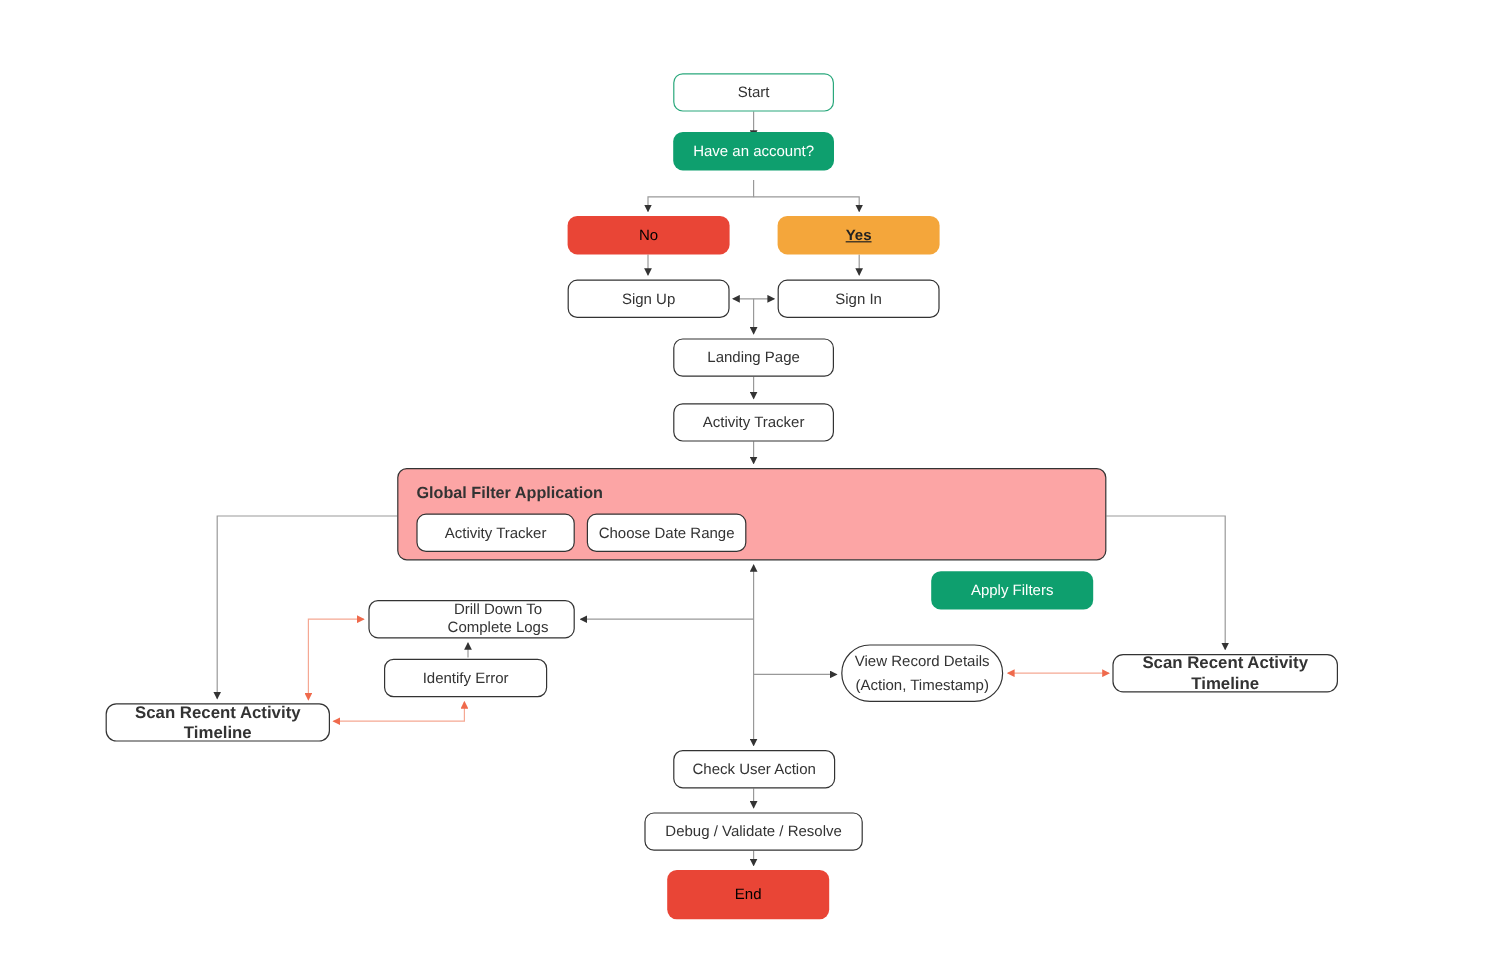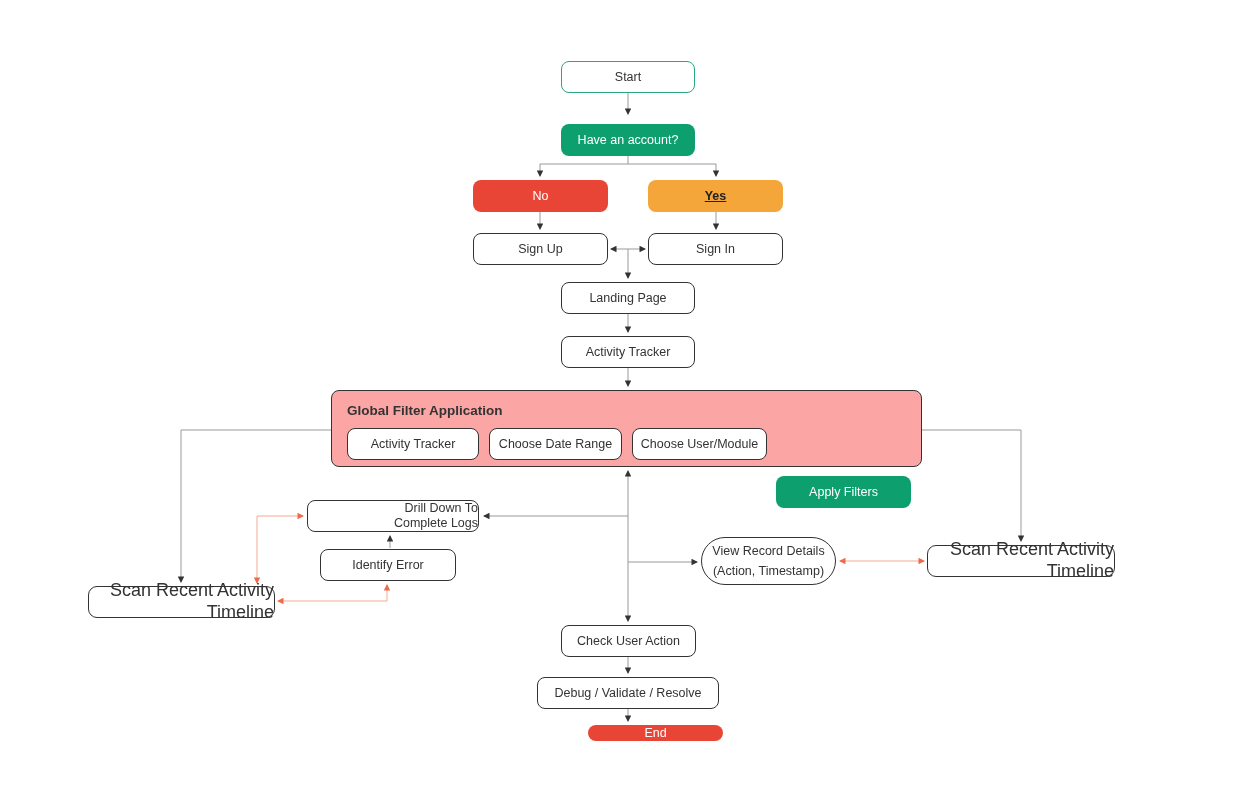--- a/index.html
+++ b/index.html
@@ -13,30 +13,30 @@
     position:relative; width:1254px; height:802px; background:#ffffff;
     font-family:"Liberation Sans", sans-serif; overflow:hidden;
   }
   .edges{position:absolute; left:0; top:0; width:1254px; height:802px;}
   .edge{fill:none; stroke:var(--line-gray); stroke-width:1;}
   .edge.orange{stroke:var(--line-orange);}
   #arrowDark path{fill:var(--arrow-dark);}
   #arrowOrange path{fill:var(--arrow-orange);}
   .node{
     position:absolute; box-sizing:border-box;
-    display:flex; align-items:center; justify-content:center; text-align:right;
+    display:flex; align-items:center; justify-content:center; text-align:center;
     border:1px solid var(--node-border); border-radius:8px;
     background:#ffffff; color:var(--text-dark); font-size:12.5px; line-height:1.2;
     z-index:2;
   }
   .node.start{border-color:var(--start-border);}
   .node.fill-green{background:var(--green); border:none; color:#ffffff;}
-  .node.fill-red{background:var(--red); border:none; color:#ffffff;}
+  .node.fill-red{background:var(--red); border:none; color:#000000;}
   .node.fill-orange{background:var(--orange); border:none; color:#222222; font-weight:bold;text-decoration:underline;}
-  .node.bold{font-weight:normal; font-size:18px; border-width:1.5px; border-radius:9px;}
+  .node.bold{font-weight:bold; font-size:14px; border-width:1.5px; border-radius:9px;}
   .node.two-line{flex-direction:column; line-height:20px;border-radius:24px;}
   .group{
     position:absolute; box-sizing:border-box; border:1px solid var(--node-border);
     border-radius:8px; background:#fca5a5; z-index:1;
   }
   .group-title{
     position:absolute; left:15px; top:12px;
     font-weight:bold; font-size:13.5px; color:var(--text-dark);
   }
   .group .node{z-index:2;}
@@ -74,54 +74,53 @@
     <path class="edge" d="M628,657 V673" marker-end="url(#arrowDark)"></path>
     <path class="edge" d="M628,709 V721" marker-end="url(#arrowDark)"></path>
 
     <path class="edge orange" d="M257,583 V516 H303" marker-start="url(#arrowOrange)" marker-end="url(#arrowOrange)"></path>
     <path class="edge orange" d="M278,601 H387 V585" marker-start="url(#arrowOrange)" marker-end="url(#arrowOrange)"></path>
     <path class="edge orange" d="M840,561 H924" marker-start="url(#arrowOrange)" marker-end="url(#arrowOrange)"></path>
   </svg>
 
   <div class="node start" style="left:561px;top:61px;width:134px;height:32px;">Start</div>
 
-  <div class="node fill-green" style="left:561px;top:124px;width:134px;height:32px;">Have an account?</div>
+  <div class="node fill-green" style="left:561px;top:110px;width:134px;height:32px;">Have an account?</div>
 
   <div class="node fill-red" style="left:473px;top:180px;width:135px;height:32px;">No</div>
 
   <div class="node fill-orange" style="left:648px;top:180px;width:135px;height:32px;">Yes</div>
 
   <div class="node" style="left:473px;top:233px;width:135px;height:32px;">Sign Up</div>
 
   <div class="node" style="left:648px;top:233px;width:135px;height:32px;">Sign In</div>
 
   <div class="node" style="left:561px;top:282px;width:134px;height:32px;">Landing Page</div>
 
   <div class="node" style="left:561px;top:336px;width:134px;height:32px;">Activity Tracker</div>
 
   <div class="group" style="left:331px;top:390px;width:591px;height:77px;">
     <div class="group-title">Global Filter Application</div>
     <div class="node" style="left:15px;top:37px;width:132px;height:32px;">Activity Tracker</div>
     <div class="node" style="left:157px;top:37px;width:133px;height:32px;">Choose Date Range</div>
-    <div class="node" style="left:300px;top:37px;width:135px;height:32px;">Choose User/Module</div>
     <div class="node fill-green" style="left:444px;top:37px;width:135px;height:32px;font-weight:normal;margin-top:48px;">Apply Filters</div>
   </div>
 
   <div class="node" style="left:307px;top:500px;width:172px;height:32px;padding-left:44px;">Drill Down To Complete Logs</div>
 
   <div class="node" style="left:320px;top:549px;width:136px;height:32px;">Identify Error</div>
 
   <div class="node bold" style="left:88px;top:586px;width:187px;height:32px;">Scan Recent Activity Timeline</div>
 
   <div class="node two-line" style="left:701px;top:537px;width:135px;height:48px;">
     <span>View Record Details</span>
     <span>(Action, Timestamp)</span>
   </div>
 
   <div class="node bold" style="left:927px;top:545px;width:188px;height:32px;">Scan Recent Activity Timeline</div>
 
   <div class="node" style="left:561px;top:625px;width:135px;height:32px;">Check User Action</div>
 
   <div class="node" style="left:537px;top:677px;width:182px;height:32px;">Debug / Validate / Resolve</div>
 
-  <div class="node fill-red" style="left:588px;top:725px;width:135px;height:16px;">End</div>
+  <div class="node fill-red" style="left:556px;top:725px;width:135px;height:41px;">End</div>
 
 </div>
 
 </body></html>

